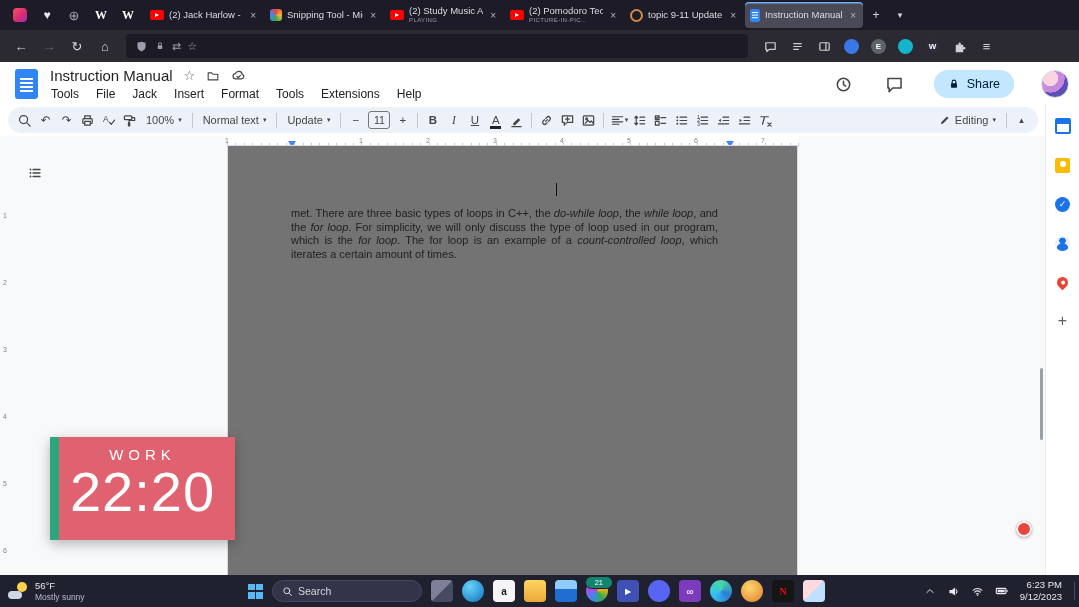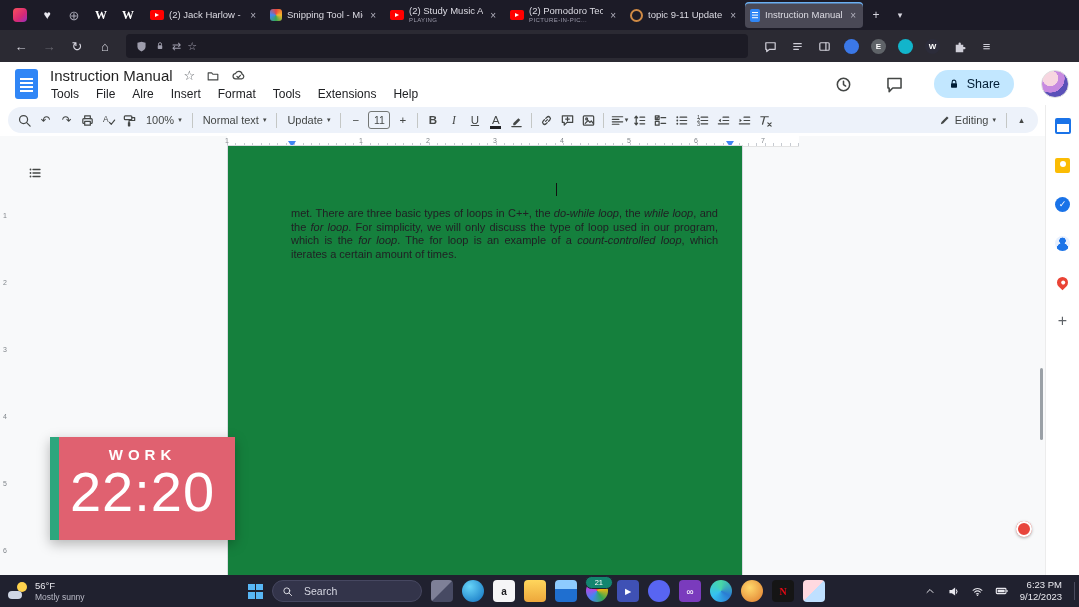--- a/index.html
+++ b/index.html
@@ -83,30 +83,30 @@
   .workbg{position:absolute;left:0;right:0;top:136px;bottom:32px;background:#f8f9fa;}
   .hruler{position:absolute;left:10px;top:136px;width:1035px;height:11px;}
   .hpage{position:absolute;left:217px;top:0;width:572px;height:11px;background:#fff;border-bottom:1px solid #e3e3e3;
          background-image:repeating-linear-gradient(to right,#c7cbd1 0 1px,transparent 1px 8.4px);
          background-size:100% 3px;background-position:0 100%;background-repeat:no-repeat;box-sizing:border-box;}
   .rlbl{position:absolute;top:1px;transform:translateX(-50%);font-size:7px;color:#80868b;}
   .imark{position:absolute;width:0;height:0;border:4px solid transparent;border-top:6px solid #4285f4;top:141px;}
   .vruler{position:absolute;left:0;top:147px;width:10px;bottom:32px;}
   .vlbl{position:absolute;left:3px;font-size:7px;color:#80868b;}
   .outlinebtn{position:absolute;left:26px;top:164px;width:18px;height:18px;display:flex;align-items:center;justify-content:center;}
-  .page{position:absolute;left:227px;top:145px;width:516px;height:430px;background:#15803d;border:1px solid #d9dce1;border-bottom:none;box-sizing:border-box;}
+  .page{position:absolute;left:227px;top:145px;width:571px;height:430px;background:#737373;border:1px solid #d9dce1;border-bottom:none;box-sizing:border-box;}
   .doctext{position:absolute;left:63px;top:61px;width:427px;font-size:11px;line-height:13.6px;color:#202124;text-align:justify;}
   .it{font-style:italic;}
   .caret{position:absolute;left:328px;top:37px;width:1.3px;height:13px;background:#111;}
   .scrollbar{position:absolute;left:1040px;top:368px;width:3px;height:72px;background:#9aa0a6;border-radius:2px;}
 
   
   .timer{position:absolute;left:50px;top:437px;width:185px;height:103px;background:#e06170;box-shadow:0 4px 12px rgba(0,0,0,.28);}
   .timergreen{position:absolute;left:0;top:0;bottom:0;width:9px;background:#2da67d;}
-  .timerwork{margin-top:9px;text-align:center;color:#fff;font-size:15px;letter-spacing:5px;font-weight:bold;}
+  .timerwork{margin-top:9px;text-align:center;color:#fff;font-size:15px;letter-spacing:5px;}
   .timertime{text-align:center;color:#fff;font-size:56px;line-height:1.02;letter-spacing:1px;font-weight:400;}
   .pomicon{position:absolute;left:1016px;top:521px;width:16px;height:16px;border-radius:50%;background:#e8453c;box-shadow:inset 0 0 0 2px #fff,0 1px 3px rgba(0,0,0,.3);}
   .panelchev{position:absolute;left:1053px;top:553px;color:#80868b;font-size:13px;}
 
   
   .rail{position:absolute;right:0;top:105px;width:34px;bottom:32px;background:#fff;border-left:1px solid #ececec;display:flex;flex-direction:column;align-items:center;gap:21px;padding-top:12px;box-sizing:border-box;}
   .railic{width:18px;height:18px;display:flex;align-items:center;justify-content:center;}
   .ic-cal{width:12px;height:12px;border:2px solid #1a73e8;border-radius:2px;background:linear-gradient(180deg,#1a73e8 0 4px,#fff 4px);}
   .ic-keep{width:15px;height:15px;background:#fbbc04;border-radius:2px;position:relative;}
   .ic-keep::after{content:"";position:absolute;left:4.5px;top:3.5px;width:6px;height:6px;border-radius:50%;background:#fff;}
@@ -121,21 +121,21 @@
   .weather{position:absolute;left:8px;top:0;height:32px;display:flex;align-items:center;gap:7px;color:#e8e8ee;}
   .wicon{position:relative;width:20px;height:18px;}
   .wsun{position:absolute;right:1px;top:0;width:10px;height:10px;border-radius:50%;background:#ffd34d;}
   .wcloud{position:absolute;left:0;bottom:1px;width:14px;height:8px;border-radius:6px;background:#cfd6e4;}
   .wtxt{line-height:1.25;}
   .wtemp{font-size:9.5px;}
   .wcond{font-size:8.5px;color:#b9bac6;}
   .centerbar{position:absolute;left:248px;top:0;height:32px;display:flex;align-items:center;gap:9px;}
   .winlogo{width:15px;height:15px;display:grid;grid-template-columns:1fr 1fr;grid-template-rows:1fr 1fr;gap:1.5px;flex:none;}
   .winlogo span{background:#58b7f5;}
-  .sbox{width:150px;height:22px;border-radius:11px;background:#33344a;border:1px solid #464760;display:flex;align-items:center;gap:11px;padding:0 9px;color:#d6d7e2;font-size:10.5px;box-sizing:border-box;flex:none;}
+  .sbox{width:150px;height:22px;border-radius:11px;background:#33344a;border:1px solid #464760;display:flex;align-items:center;gap:5px;padding:0 9px;color:#d6d7e2;font-size:10.5px;box-sizing:border-box;flex:none;}
   .tapp{position:relative;width:22px;height:22px;border-radius:4px;display:flex;align-items:center;justify-content:center;flex:none;font-size:10px;color:#fff;}
   .a1{background:linear-gradient(135deg,#7e8097 0 49%,#474a63 51%);}
   .a2{background:radial-gradient(circle at 35% 30%,#67d4f8,#0f70c0);border-radius:50%;}
   .a3{background:#f5f5f7;color:#1d1d22;font-weight:bold;}
   .a4{background:linear-gradient(180deg,#ffd65c,#eda73b);}
   .a5{background:linear-gradient(180deg,#8ecbff 0 42%,#1f6fd0 42%);}
   .a6{background:conic-gradient(#e8453c,#f2b50f,#34a853,#4285f4,#b14ae3,#e8453c);border-radius:50%;}
   .a7{background:#3f51b5;font-size:8px;}
   .a8{background:#5865f2;border-radius:50%;}
   .a9{background:#7a3bbd;font-size:10px;}
@@ -295,21 +295,21 @@
       <span class="ticon">
         <svg class="hd" width="15" height="15" viewBox="0 0 16 16">
             <path d="M5.2 11.5a2.8 2.8 0 01-.4-5.6 3.7 3.7 0 017.1.9 2.4 2.4 0 01-.4 4.7z"></path>
             <path d="M6.3 9l1.4 1.4 2.3-2.6"></path>
           </svg>
       </span>
     </div>
     <div class="dmenu">
       <span>Tools</span>
       <span>File</span>
-      <span>Alre</span>
+      <span>Jack</span>
       <span>Insert</span>
       <span>Format</span>
       <span>Tools</span>
       <span>Extensions</span>
       <span>Help</span>
     </div>
     <div class="hright">
       <span class="hic">
         <svg class="hd" width="19" height="19" viewBox="0 0 16 16">
             <circle cx="8" cy="8" r="5.2"></circle>

